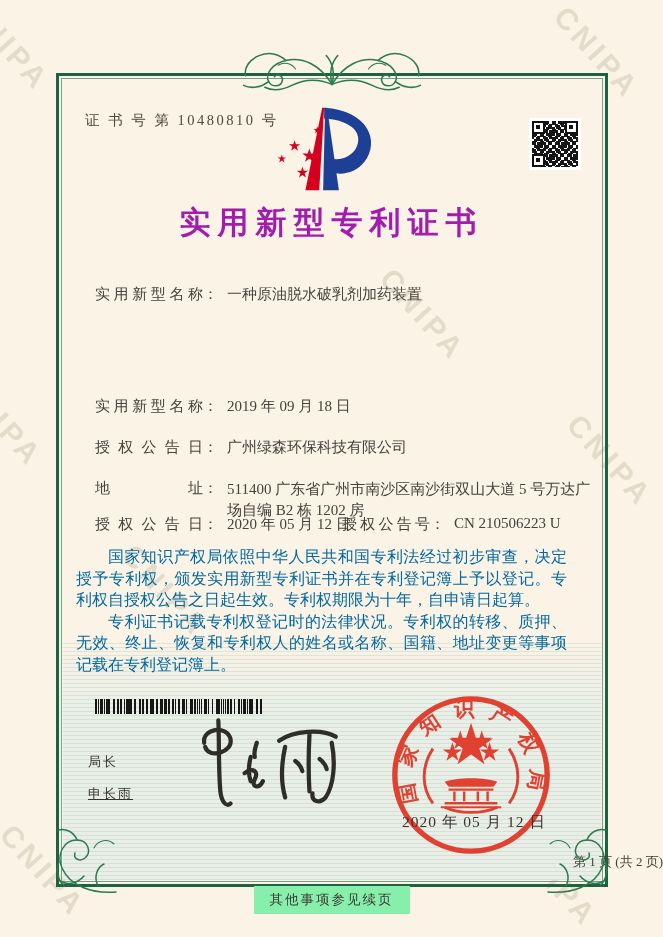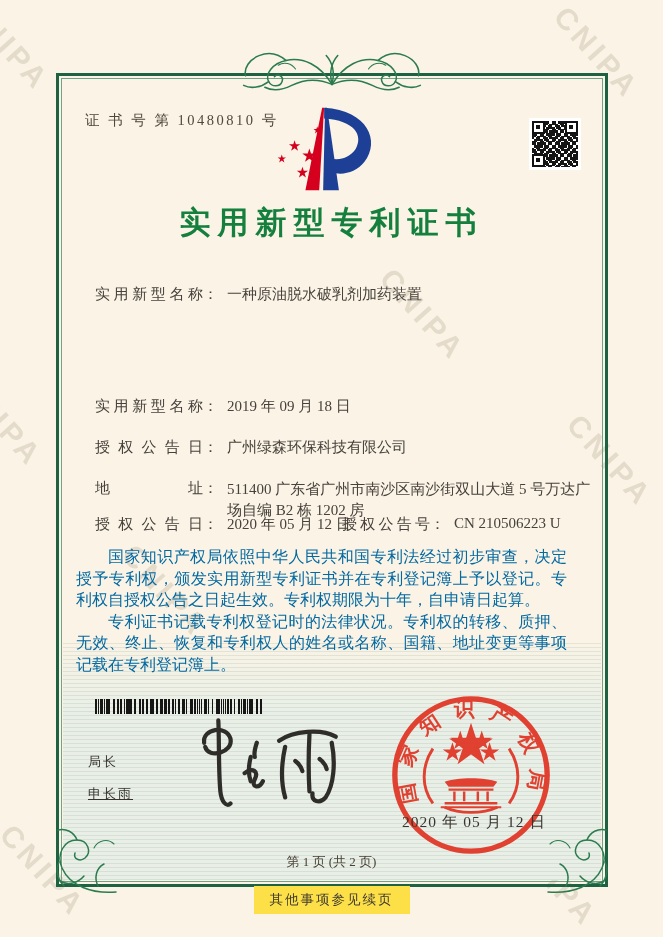--- a/index.html
+++ b/index.html
@@ -32,21 +32,21 @@
   .qr .mesh{position:absolute;inset:3px;
       background-image:
         repeating-conic-gradient(#151515 0% 25%, rgba(0,0,0,0) 0% 50%),
         repeating-conic-gradient(#151515 0% 25%, rgba(0,0,0,0) 0% 50%);
       background-size:8px 8px,6px 6px;background-position:0 0,2px 3px;}
   .finder{position:absolute;width:13px;height:13px;border:2.5px solid #111;background:#fff;box-sizing:border-box;}
   .finder::after{content:"";position:absolute;left:2px;top:2px;width:4px;height:4px;background:#111;}
   .f-tl{left:3px;top:3px;} .f-tr{right:3px;top:3px;} .f-bl{left:3px;bottom:3px;}
 
   .title{position:absolute;left:0;right:0;top:202px;text-align:center;font-size:31px;font-weight:700;
-         letter-spacing:7px;color:#15803d;}
+         letter-spacing:7px;color:#a21caf;}
 
   .field-row{position:absolute;left:95px;font-size:15px;color:#46413a;white-space:nowrap;}
   .f-label{display:inline-block;width:108px;text-align:justify;text-align-last:justify;vertical-align:top;}
   .f-colon{display:inline-block;vertical-align:top;}
   .f-value{display:inline-block;margin-left:9px;vertical-align:top;}
   .addr .f-value{white-space:normal;width:375px;line-height:21px;}
   .grant2{position:absolute;left:247px;top:0;}
   .grant2 .f-label{width:88px;}
 
   .paras{position:absolute;left:76px;top:546px;width:491px;font-size:16px;line-height:21.5px;
@@ -61,23 +61,23 @@
   .director{position:absolute;left:88px;top:753px;font-family:"Liberation Sans","DejaVu Sans",sans-serif;
             font-size:13px;color:#35322d;letter-spacing:2px;}
   .director .name{margin-top:14px;text-decoration:underline;}
 
   .sig{position:absolute;left:192px;top:710px;width:162px;height:106px;}
 
   .seal{position:absolute;left:388px;top:692px;width:166px;height:166px;}
   .seal-date{position:absolute;left:398px;top:812px;width:152px;text-align:center;font-size:15.5px;
              color:#39352e;letter-spacing:1px;}
 
-  .page-ind{position:absolute;left:0;right:0;top:853px;text-align:center;font-size:13px;color:#474136;}
-
-  .cont-note{position:absolute;left:50%;top:886px;transform:translateX(-50%);background:#fde047;
+  .page-ind{position:absolute;left:0;right:0;top:853px;text-align:right;font-size:13px;color:#474136;}
+
+  .cont-note{position:absolute;left:50%;top:886px;transform:translateX(-50%);background:#86efac;
              padding:5px 16px;font-size:13.5px;color:#3f3a31;letter-spacing:2px;white-space:nowrap;}
 
   .ornament{position:absolute;z-index:4;}
   .orn-top{left:236px;top:44px;width:192px;height:52px;}
   .orn-bl{left:50px;top:820px;width:72px;height:76px;}
   .orn-br{left:542px;top:820px;width:72px;height:76px;transform:scaleX(-1);}
 </style>
 </head>
 <body>
 

